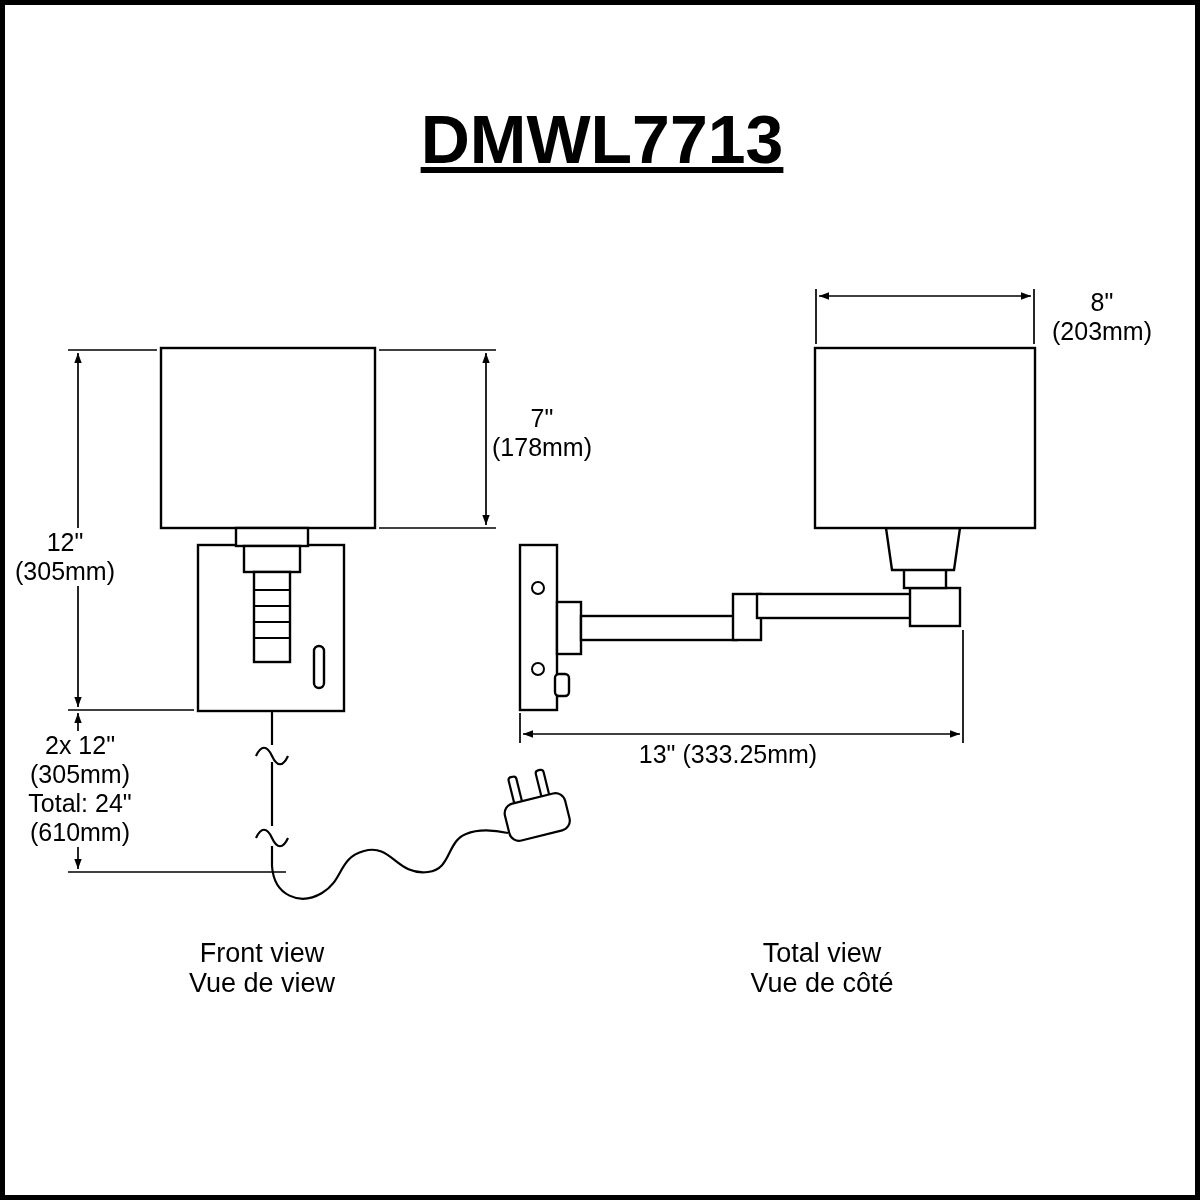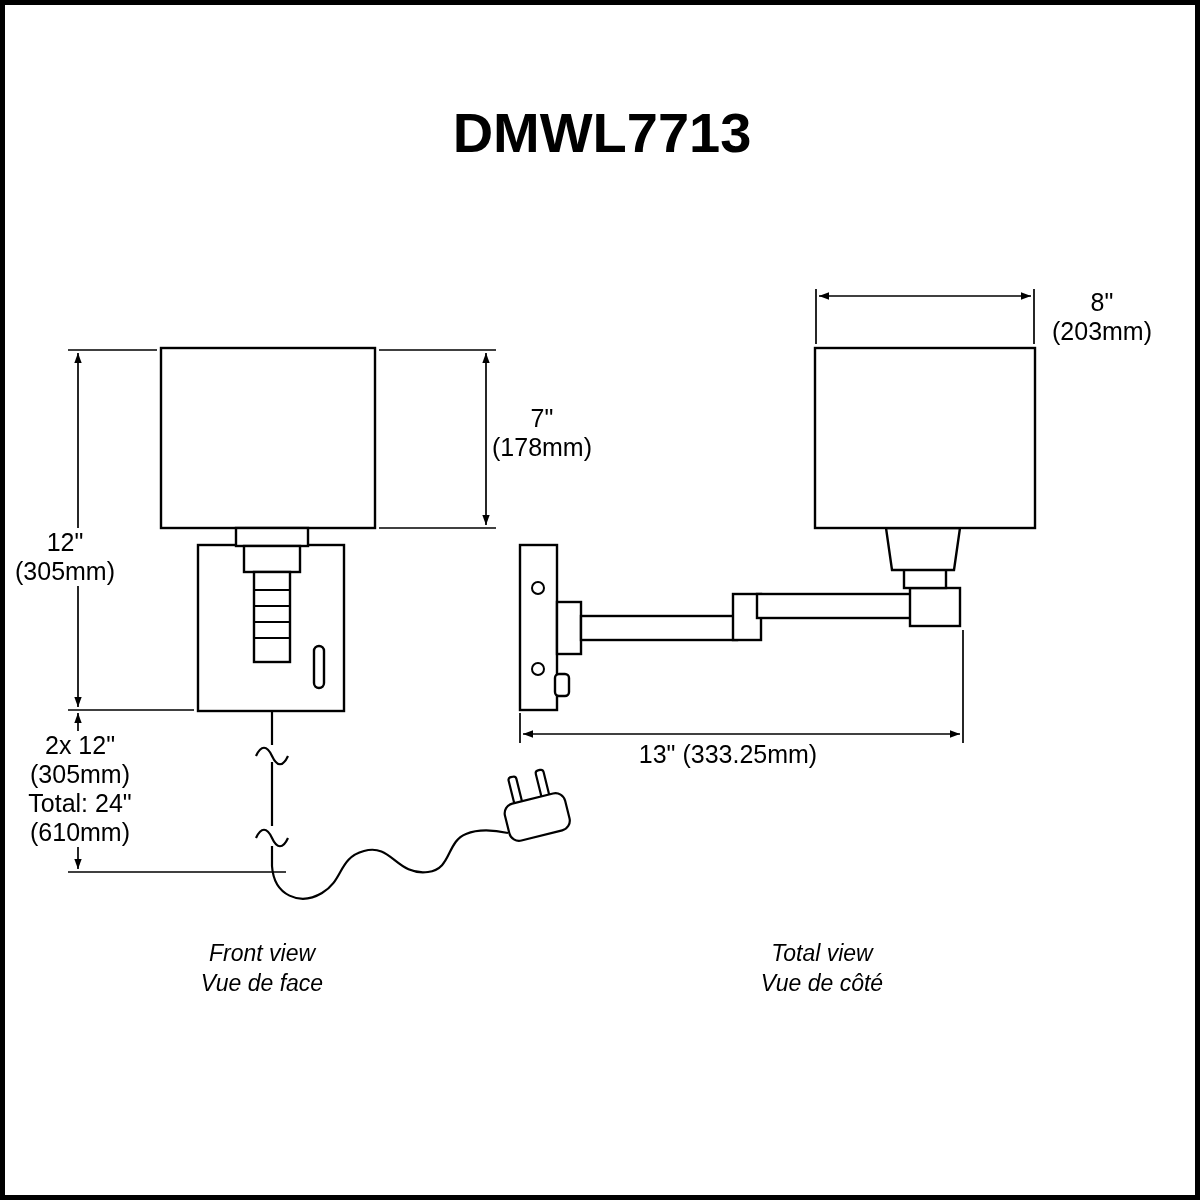--- a/index.html
+++ b/index.html
@@ -1,24 +1,24 @@
 <!DOCTYPE html>
 <html><head>
 <meta charset="utf-8">
 <style>
   html,body{margin:0;padding:0;background:#fff;}
   .canvas{position:relative;width:1200px;height:1200px;background:#fff;overflow:hidden;
           font-family:"Liberation Sans",sans-serif;color:#000;}
   .drawing{position:absolute;left:0;top:0;}
   .label{position:absolute;transform:translateX(-50%);text-align:center;white-space:nowrap;}
   .line{display:block;}
-  .title{font-size:56px;font-weight:bold;letter-spacing:0px;}
+  .title{font-size:68px;font-weight:bold;letter-spacing:0px;text-decoration:underline;}
   .dim{font-size:25px;line-height:29px;background:#fff;padding:0 3px;}
   .dim-nobg{font-size:25px;line-height:29px;}
-  .caption{font-size:23px;line-height:30px;font-style:italic;}
+  .caption{font-size:27px;line-height:30px;}
 </style>
 </head>
 <body>
 
 <div class="canvas">
 
   <svg class="drawing" width="1200" height="1200" viewBox="0 0 1200 1200">
     <defs>
       <marker id="arr" viewBox="0 0 10 10" refX="10" refY="5" markerWidth="14" markerHeight="10" orient="auto-start-reverse" markerUnits="userSpaceOnUse">
         <path d="M0,1.3 L10,5 L0,8.7 Z" fill="#000"></path>
@@ -117,21 +117,21 @@
 
   <div class="label dim" style="left:1102px;top:288px">
     <span class="line">8"</span>
     <span class="line">(203mm)</span>
   </div>
 
   <div class="label dim-nobg" style="left:728px;top:740px">13" (333.25mm)</div>
 
   <div class="label caption" style="left:262px;top:938px">
     <span class="line">Front view</span>
-    <span class="line">Vue de face</span>
+    <span class="line">Vue de view</span>
   </div>
 
   <div class="label caption" style="left:822px;top:938px">
     <span class="line">Total view</span>
     <span class="line">Vue de côté</span>
   </div>
 
 </div>
 
 </body></html>

